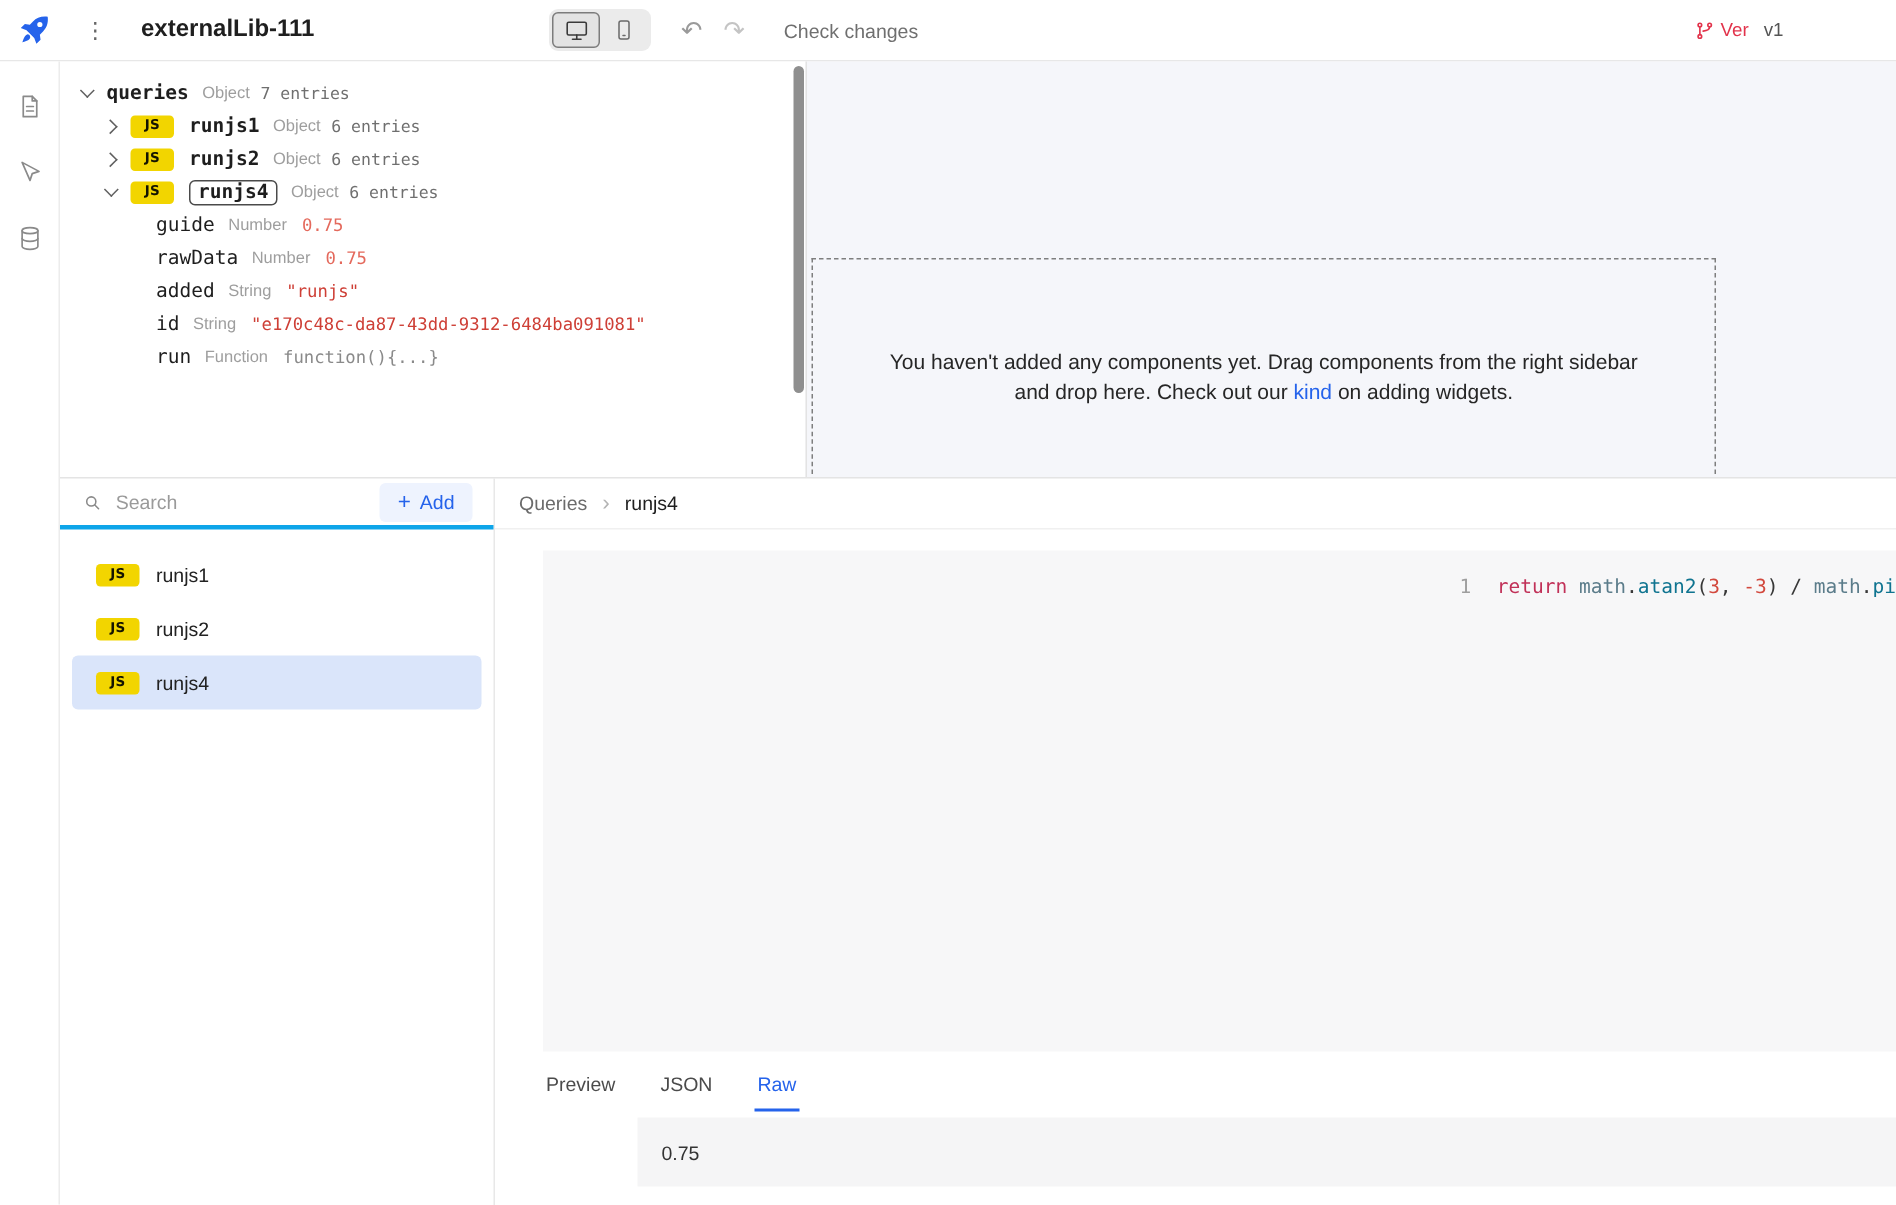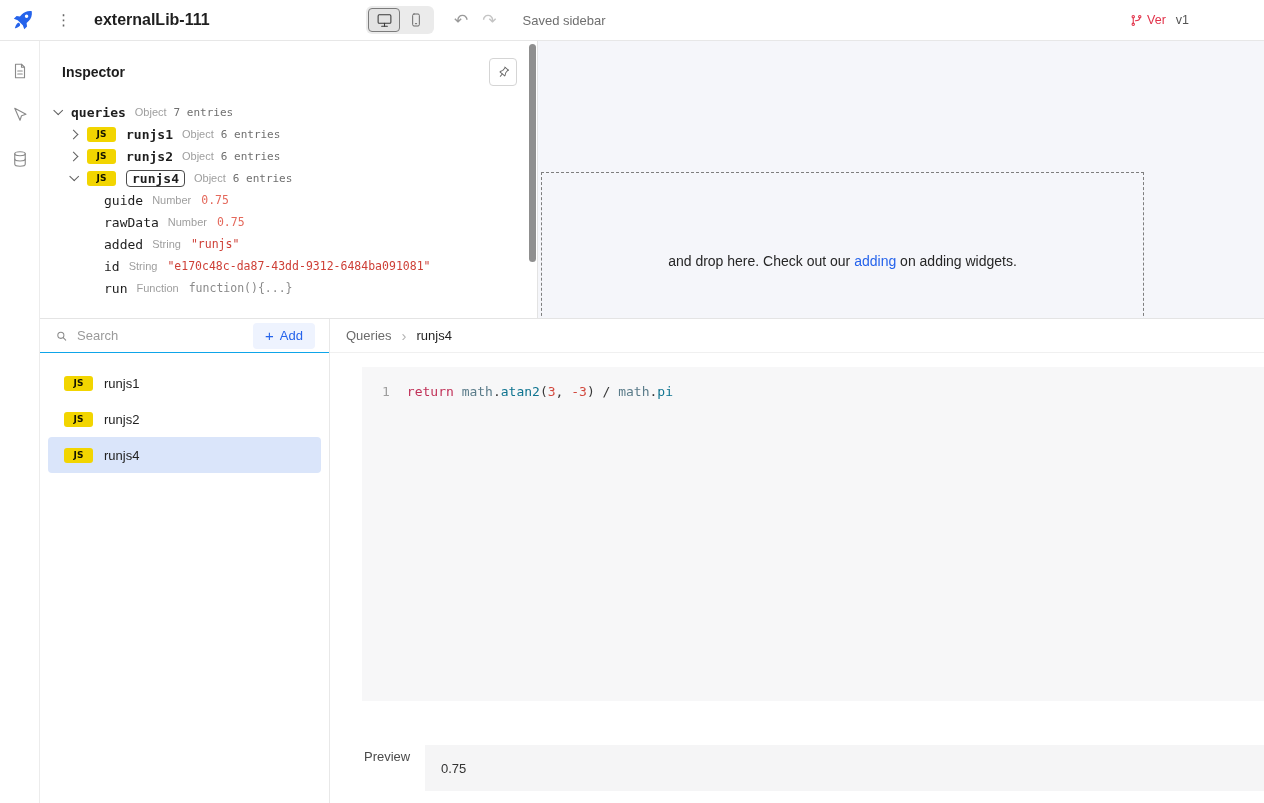--- a/index.html
+++ b/index.html
@@ -72,49 +72,49 @@
   .drop-msg { font-size:14px; line-height:20px; color:#262626; }
   .guide-link { color:#2563eb; cursor:pointer; }
 
   
   .bottom { position:absolute; left:40px; top:318px; width:1224px; height:485px;
     background:#fff; border-top:1px solid #e4e4e4; }
 
   .query-list { position:absolute; left:0; top:0; width:290px; height:485px;
     border-right:1px solid #e8e8e8; }
   .list-toolbar { height:34px; display:flex; align-items:center; padding:0 14px 0 16px;
-    border-bottom:1px solid #0ea5e9; }
+    border-bottom:3px solid #0ea5e9; }
   .search-input { border:none; outline:none; flex:1; margin-left:10px; font-size:13px; color:#333; }
   .search-input::placeholder { color:#9a9a9a; }
   .add-btn { margin-left:auto; height:26px; padding:0 12px; border:none; border-radius:4px;
     background:#eef3fe; color:#2563eb; font-size:13px; font-weight:500; display:flex;
     align-items:center; gap:6px; cursor:pointer; }
   .add-plus { font-size:15px; line-height:1; }
   .items { list-style:none; padding-top:12px; }
   .item { height:36px; margin:0 8px; padding:0 8px 0 16px; border-radius:4px;
     display:flex; align-items:center; cursor:pointer; font-size:13px; color:#222; }
   .item.selected { background:#dae5fa; }
   .item .js-badge { margin-right:11px; }
 
   
   .editor { position:absolute; left:290px; top:0; width:934px; height:485px; }
   .breadcrumb { height:34px; display:flex; align-items:center; padding-left:16px; gap:10px;
     border-bottom:1px solid #f0f0f0; }
   .bc-section { font-size:13px; color:#6b6b6b; cursor:pointer; }
   .bc-chev { font-size:15px; color:#b3b3b3; }
   .bc-current { font-size:13px; color:#1f1f1f; }
   .code-area { position:absolute; left:32px; right:0; top:48px; height:334px; background:#f7f7f8;
-    padding:17px 0 0 20px; font-family:"DejaVu Sans Mono", monospace; font-size:13px; cursor:text; }
+    padding:17px 0 0 20px; font-family:"DejaVu Sans Mono", monospace; font-size:13px; cursor:text;text-align:right; }
   .line-num { color:#9e9e9e; margin-right:17px; }
   .tok-keyword { color:#c13158; } .tok-variable { color:#5b7c8a; }
   .tok-property { color:#0f7490; } .tok-number { color:#d2483d; }
   .tok-plain, .tok-operator { color:#383838; }
   .tabs { position:absolute; left:32px; top:396px; display:flex; gap:26px; }
   .tab { border:none; background:none; font-size:13px; color:#4b4b4b; padding:0 2px 9px 2px;
-    border-bottom:2px solid transparent; cursor:pointer;margin-top:34px; }
+    border-bottom:2px solid transparent; cursor:pointer; }
   .tab.active { color:#2563eb; border-bottom-color:#2563eb; font-weight:500; }
   .result-box { position:absolute; left:95px; right:0; top:426px; height:46px; background:#f5f5f6;
     display:flex; align-items:center; padding-left:16px; font-size:13px; color:#333; }
 
   svg.ic { stroke:#8a8a8a; stroke-width:1.5; fill:none; stroke-linecap:round; stroke-linejoin:round; }
   svg.ic.dark { stroke:#3a3a3a; }
   svg.ic.mid { stroke:#6a6a6a; }
 </style>
 </head>
 <body>
@@ -142,21 +142,21 @@
       </button>
       <button class="device-btn">
         <svg class="ic mid" viewBox="0 0 24 24" width="16" height="16">
           <rect x="7" y="3" width="10" height="18" rx="2"></rect>
             <line x1="11" y1="17.5" x2="13" y2="17.5"></line>
         </svg>
       </button>
     </div>
     <button class="hist-btn undo">↶</button>
     <button class="hist-btn redo">↷</button>
-    <span class="saved">Saved sidebar</span>
+    <span class="saved">Check changes</span>
   </div>
 
   <div class="tb-right">
     <span class="ver">
       <svg viewBox="0 0 24 24" width="13" height="13" style="stroke:#e2334b;fill:none;stroke-width:2;stroke-linecap:round">
         <circle cx="6" cy="5" r="2.2"></circle>
           <circle cx="6" cy="19" r="2.2"></circle>
           <circle cx="18" cy="5" r="2.2"></circle>
         <path d="M6 7.2v9.6M18 7.2c0 4-4 5-8 5.3"></path>
       </svg>
@@ -183,30 +183,20 @@
   <button class="rail-btn">
     <svg class="ic" viewBox="0 0 24 24" width="18" height="18">
       <ellipse cx="12" cy="5" rx="7" ry="2.6"></ellipse>
       <path d="M5 5v14c0 1.4 3.1 2.6 7 2.6s7-1.2 7-2.6V5"></path>
       <path d="M5 12c0 1.4 3.1 2.6 7 2.6s7-1.2 7-2.6"></path>
     </svg>
   </button>
 </nav>
 
 <section class="inspector">
-  <div class="inspector-header">
-    <span class="inspector-title">Inspector</span>
-    <button class="pin-btn">
-      <svg class="ic mid" viewBox="0 0 24 24" width="15" height="15" style="transform:rotate(40deg)">
-        <path d="M9 4v6l-2 4v1h10v-1l-2-4V4"></path>
-          <line x1="12" y1="15" x2="12" y2="20"></line>
-          <line x1="8" y1="4" x2="16" y2="4"></line>
-      </svg>
-    </button>
-  </div>
 
   <div class="tree">
     <div class="trow lvl0">
       <span class="chev down"></span>
       <span class="tkey root">queries</span>
       <span class="ttype">Object</span>
       <span class="tcount">7 entries</span>
     </div>
 
     <div class="trow lvl1">
@@ -258,22 +248,22 @@
       <span class="ttype">Function</span>
       <span class="tval val-fn mono">function(){...}</span>
     </div>
   </div>
   <div class="insp-scroll"></div>
 </section>
 
 <section class="canvas">
   <div class="dropzone">
     <p class="drop-msg">
-      <br>
-      <span>and drop here. Check out our </span><span class="guide-link">adding</span><span> on adding widgets.</span>
+      <span>You haven't added any components yet. Drag components from the right sidebar</span><br>
+      <span>and drop here. Check out our </span><span class="guide-link">kind</span><span> on adding widgets.</span>
     </p>
   </div>
 </section>
 
 <section class="bottom">
 
   <aside class="query-list">
     <div class="list-toolbar">
       <svg class="ic" viewBox="0 0 16 16" width="14" height="14">
         <circle cx="7" cy="7" r="4.4"></circle>

